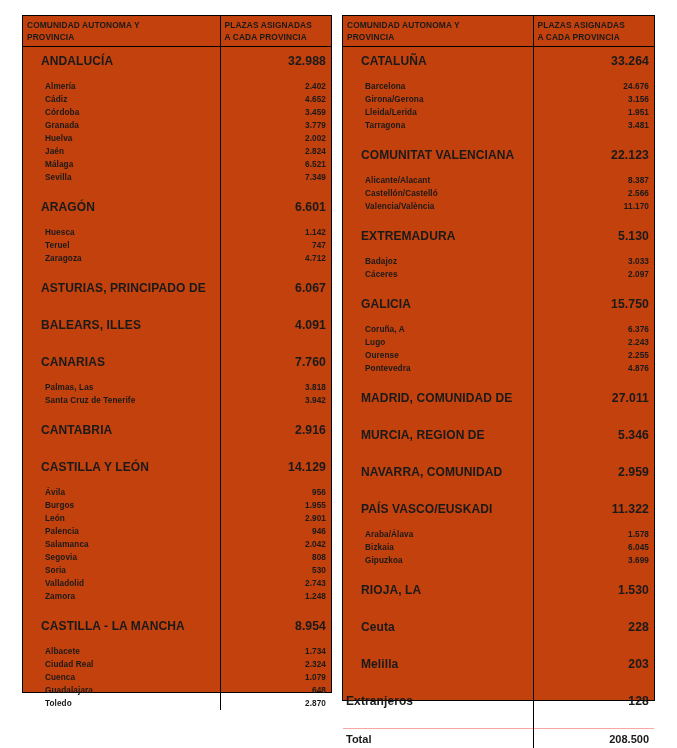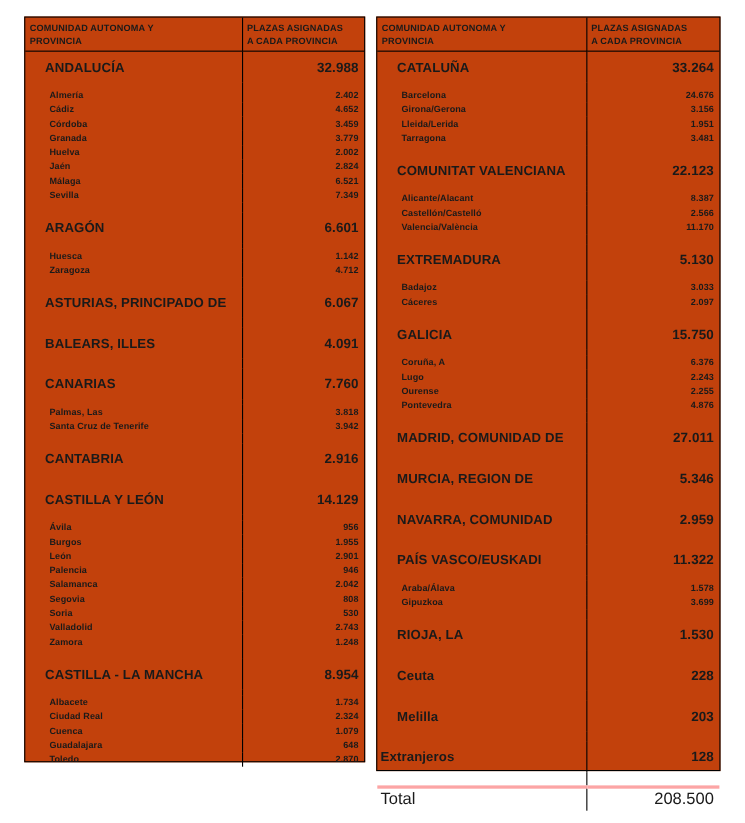--- a/index.html
+++ b/index.html
@@ -102,23 +102,23 @@
     padding: 0;
   }
   tr.gap-sm td { height: 5px; font-size: 0; line-height: 0; padding: 0; }
   tr.gap-lg td { height: 14px; font-size: 0; line-height: 0; padding: 0; }
 
   
   tr.region.flush td.col-name { padding-left: 3px; margin-left: 20px; }
 
   
   tr.total td {
-    border-top: 3px solid #fca5a5;
-    font-size: 15px;
-    font-weight: normal;
+    border-top: 1px solid #fca5a5;
+    font-size: 11px;
+    font-weight: bold;
     height: 21px;
     padding-left: 3px;
   }
   tr.total td.col-value {
     text-align: right;
     padding-right: 5px;
   }
 </style>
 </head>
 <body>
@@ -194,20 +194,24 @@
           </tr>
           <tr class="gap-sm">
             <td class="col-name"></td>
             <td class="col-value"></td>
           </tr>
           <tr class="province">
             <td class="col-name">Huesca</td>
             <td class="col-value">1.142</td>
           </tr>
           <tr class="province">
+            <td class="col-name">Teruel</td>
+            <td class="col-value">747</td>
+          </tr>
+          <tr class="province">
             <td class="col-name">Zaragoza</td>
             <td class="col-value">4.712</td>
           </tr>
           <tr class="gap">
             <td class="col-name"></td>
             <td class="col-value"></td>
           </tr>
           <tr class="region">
             <td class="col-name">ASTURIAS, PRINCIPADO DE</td>
             <td class="col-value">6.067</td>
@@ -481,20 +485,24 @@
           </tr>
           <tr class="gap-sm">
             <td class="col-name"></td>
             <td class="col-value"></td>
           </tr>
           <tr class="province">
             <td class="col-name">Araba/Álava</td>
             <td class="col-value">1.578</td>
           </tr>
           <tr class="province">
+            <td class="col-name">Bizkaia</td>
+            <td class="col-value">6.045</td>
+          </tr>
+          <tr class="province">
             <td class="col-name">Gipuzkoa</td>
             <td class="col-value">3.699</td>
           </tr>
           <tr class="gap">
             <td class="col-name"></td>
             <td class="col-value"></td>
           </tr>
           <tr class="region">
             <td class="col-name">RIOJA, LA</td>
             <td class="col-value">1.530</td>

